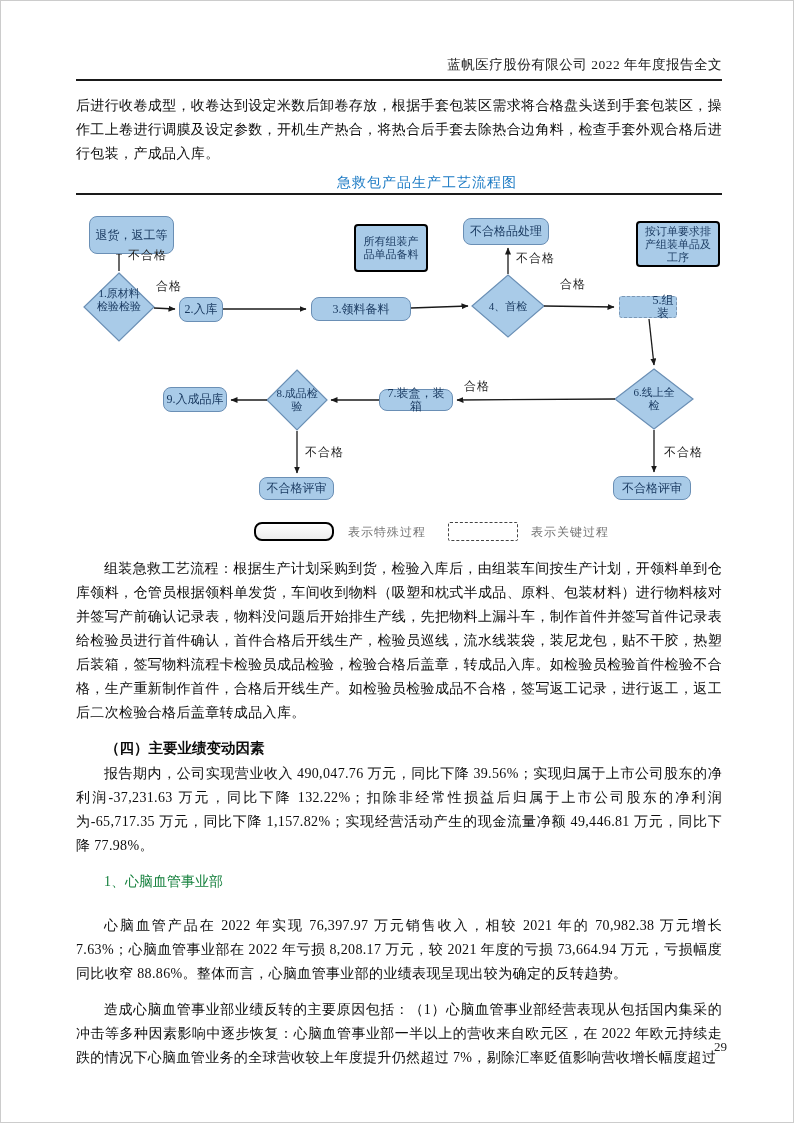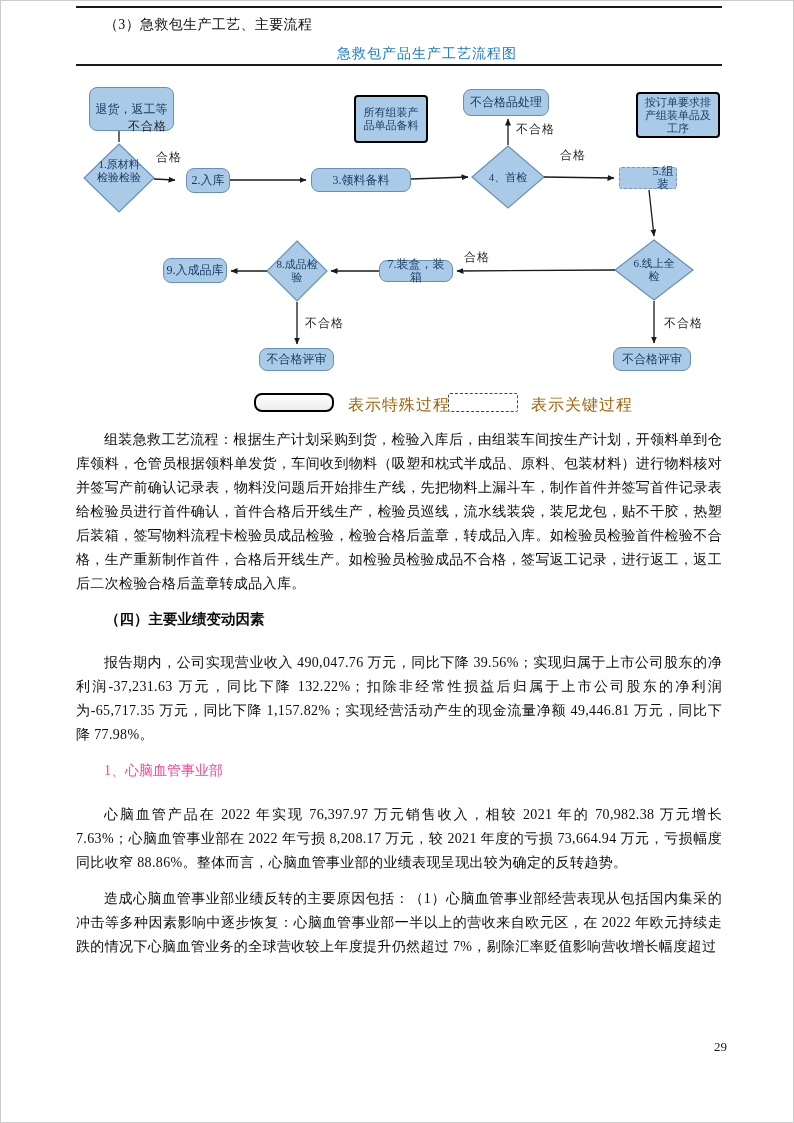--- a/index.html
+++ b/index.html
@@ -11,21 +11,21 @@
   }
   .content { position:absolute; left:75px; top:0; width:646px; }
   .doc-header { padding-top:55px; text-align:right; font-size:13.5px; color:#1a1a1a; letter-spacing:0.5px; }
   .header-rule { margin-top:5px; height:2px; background:#1a1a1a; }
   p.body-text {
     font-size:14px; line-height:24px; text-align:justify; color:#0d0d0d;
     letter-spacing:0.35px; margin-top:13px;
   }
   p.indent { text-indent:2em; }
   .sec-heading { font-size:14.5px; font-weight:bold; text-indent:2em; line-height:24px; margin-top:11px; color:#0d0d0d; }
-  .sub-heading { font-size:14px; text-indent:2em; line-height:24px; margin-top:12px; color:#ec4899; }
+  .sub-heading { font-size:14px; text-indent:2em; line-height:24px; margin-top:12px; color:#15803d; }
 
   
   .flowchart { position:relative; width:646px; height:376px; margin-top:8px; }
   .fc-title {
     position:absolute; top:0; left:calc(50% + 28px); transform:translateX(-50%);
     font-size:14px; font-weight:normal; color:#1b7ac4; white-space:nowrap; letter-spacing:1px;
   }
   .fc-title-rule { position:absolute; top:19px; left:0; right:0; height:2px; background:#1a1a1a; }
   .fc-svg { position:absolute; left:0; top:0; z-index:0; }
   .node {
@@ -36,33 +36,34 @@
   .node.round { border-radius:8px; }
   .node.thick { border:2.5px solid #000000; border-radius:4px; font-size:11px; line-height:13px; padding:13px 6px;margin-left:23px; }
   .node.dashed { border:1.5px dashed #7a97b5; border-radius:3px; }
   .node.plainwhite { background:linear-gradient(#ffffff,#ececec); border:2.5px solid #000000; border-radius:8px; }
   .node.keybox { background:transparent; border:1.5px dashed #444444; border-radius:2px; }
   .dlabel {
     position:absolute; z-index:2; text-align:center; font-size:11px; line-height:13px;
     color:#17375e; word-break:break-all;
   }
   .elabel { position:absolute; z-index:2; font-size:12px; color:#1f1f1f; white-space:nowrap; letter-spacing:1px; }
-  .legend-label { position:absolute; z-index:2; font-size:16px; color:#a16207; white-space:nowrap; letter-spacing:1px; }
+  .legend-label { position:absolute; z-index:2; font-size:12px; color:#737373; white-space:nowrap; letter-spacing:1px; }
 
   .page-number { position:absolute; top:1038px; right:66px; font-size:13px; color:#1a1a1a; }
 </style>
 </head>
 <body>
 
 <div class="page">
   <div class="content">
 
+    <div class="doc-header">蓝帆医疗股份有限公司 2022 年年度报告全文</div>
     <div class="header-rule"></div>
 
-    <p class="body-text indent" style="margin-top:5px">（3）急救包生产工艺、主要流程</p>
+    <p class="body-text">后进行收卷成型，收卷达到设定米数后卸卷存放，根据手套包装区需求将合格盘头送到手套包装区，操作工上卷进行调膜及设定参数，开机生产热合，将热合后手套去除热合边角料，检查手套外观合格后进行包装，产成品入库。</p>
 
     <div class="flowchart">
       <div class="fc-title">急救包产品生产工艺流程图</div>
       <div class="fc-title-rule"></div>
 
       <svg class="fc-svg" width="646" height="376" viewBox="0 0 646 376">
         <defs>
           <marker id="ah" markerWidth="9" markerHeight="8" refX="6.5" refY="3" orient="auto" markerUnits="userSpaceOnUse">
             <path d="M0,0 L7,3 L0,6 Z" fill="#1a1a1a"></path>
           </marker>
@@ -82,25 +83,25 @@
           <line x1="468" y1="132" x2="538" y2="133" marker-end="url(#ah)"></line>
           <line x1="573" y1="145" x2="578" y2="191" marker-end="url(#ah)"></line>
           <line x1="539" y1="225" x2="381" y2="226" marker-end="url(#ah)"></line>
           <line x1="303" y1="226" x2="255" y2="226" marker-end="url(#ah)"></line>
           <line x1="191" y1="226" x2="155" y2="226" marker-end="url(#ah)"></line>
           <line x1="221" y1="257" x2="221" y2="299" marker-end="url(#ah)"></line>
           <line x1="578" y1="256" x2="578" y2="298" marker-end="url(#ah)"></line>
         </g>
       </svg>
 
-      <div class="node round" style="left:13px; top:42px; width:85px; height:44px;">退货，返工等</div>
+      <div class="node round" style="left:13px; top:42px; width:85px; height:38px;">退货，返工等</div>
       <div class="node thick" style="left:255px; top:50px; width:74px; height:48px;">所有组装产品单品备料</div>
       <div class="node" style="left:387px; top:44px; width:86px; height:27px;">不合格品处理</div>
       <div class="node thick" style="left:537px; top:47px; width:84px; height:46px;">按订单要求排产组装单品及工序</div>
-      <div class="node" style="left:110px; top:123px; width:44px; height:25px;">2.入库</div>
+      <div class="node" style="left:103px; top:123px; width:44px; height:25px;">2.入库</div>
       <div class="node round" style="left:235px; top:123px; width:100px; height:24px;">3.领料备料</div>
       <div class="node dashed" style="left:543px; top:122px; width:58px; height:22px;padding-left:32px;">5.组装</div>
       <div class="node" style="left:303px; top:215px; width:74px; height:22px;">7.装盒，装箱</div>
       <div class="node" style="left:87px; top:213px; width:64px; height:25px;">9.入成品库</div>
       <div class="node round" style="left:183px; top:303px; width:75px; height:23px;">不合格评审</div>
       <div class="node round" style="left:537px; top:302px; width:78px; height:24px;">不合格评审</div>
 
       <div class="dlabel" style="left:20px; top:113px; width:46px;">1.原材料检验检验</div>
       <div class="dlabel" style="left:402px; top:126px; width:60px;">4、首检</div>
       <div class="dlabel" style="left:556px; top:212px; width:44px;">6.线上全检</div>
@@ -115,20 +116,20 @@
       <div class="elabel" style="left:229px; top:270px;">不合格</div>
 
       <div class="node plainwhite" style="left:178px; top:348px; width:80px; height:19px;"></div>
       <div class="legend-label" style="left:272px; top:350px;">表示特殊过程</div>
       <div class="node keybox" style="left:372px; top:348px; width:70px; height:19px;"></div>
       <div class="legend-label" style="left:455px; top:350px;">表示关键过程</div>
     </div>
 
     <p class="body-text indent" style="margin-top:7px">组装急救工艺流程：根据生产计划采购到货，检验入库后，由组装车间按生产计划，开领料单到仓库领料，仓管员根据领料单发货，车间收到物料（吸塑和枕式半成品、原料、包装材料）进行物料核对并签写产前确认记录表，物料没问题后开始排生产线，先把物料上漏斗车，制作首件并签写首件记录表给检验员进行首件确认，首件合格后开线生产，检验员巡线，流水线装袋，装尼龙包，贴不干胶，热塑后装箱，签写物料流程卡检验员成品检验，检验合格后盖章，转成品入库。如检验员检验首件检验不合格，生产重新制作首件，合格后开线生产。如检验员检验成品不合格，签写返工记录，进行返工，返工后二次检验合格后盖章转成品入库。</p>
     <p class="sec-heading">（四）主要业绩变动因素</p>
-    <p class="body-text indent" style="margin-top:20px">报告期内，公司实现营业收入 490,047.76 万元，同比下降 39.56%；实现归属于上市公司股东的净利润-37,231.63 万元，同比下降 132.22%；扣除非经常性损益后归属于上市公司股东的净利润为-65,717.35 万元，同比下降 1,157.82%；实现经营活动产生的现金流量净额 49,446.81 万元，同比下降 77.98%。</p>
+    <p class="body-text indent" style="margin-top:2px">报告期内，公司实现营业收入 490,047.76 万元，同比下降 39.56%；实现归属于上市公司股东的净利润-37,231.63 万元，同比下降 132.22%；扣除非经常性损益后归属于上市公司股东的净利润为-65,717.35 万元，同比下降 1,157.82%；实现经营活动产生的现金流量净额 49,446.81 万元，同比下降 77.98%。</p>
     <p class="sub-heading">1、心脑血管事业部</p>
     <p class="body-text indent" style="margin-top:20px">心脑血管产品在 2022 年实现 76,397.97 万元销售收入，相较 2021 年的 70,982.38 万元增长 7.63%；心脑血管事业部在 2022 年亏损 8,208.17 万元，较 2021 年度的亏损 73,664.94 万元，亏损幅度同比收窄 88.86%。整体而言，心脑血管事业部的业绩表现呈现出较为确定的反转趋势。</p>
     <p class="body-text indent" style="margin-top:12px">造成心脑血管事业部业绩反转的主要原因包括：（1）心脑血管事业部经营表现从包括国内集采的冲击等多种因素影响中逐步恢复：心脑血管事业部一半以上的营收来自欧元区，在 2022 年欧元持续走跌的情况下心脑血管业务的全球营收较上年度提升仍然超过 7%，剔除汇率贬值影响营收增长幅度超过</p>
   </div>
 
   <div class="page-number">29</div>
 </div>
 
 </body></html>

